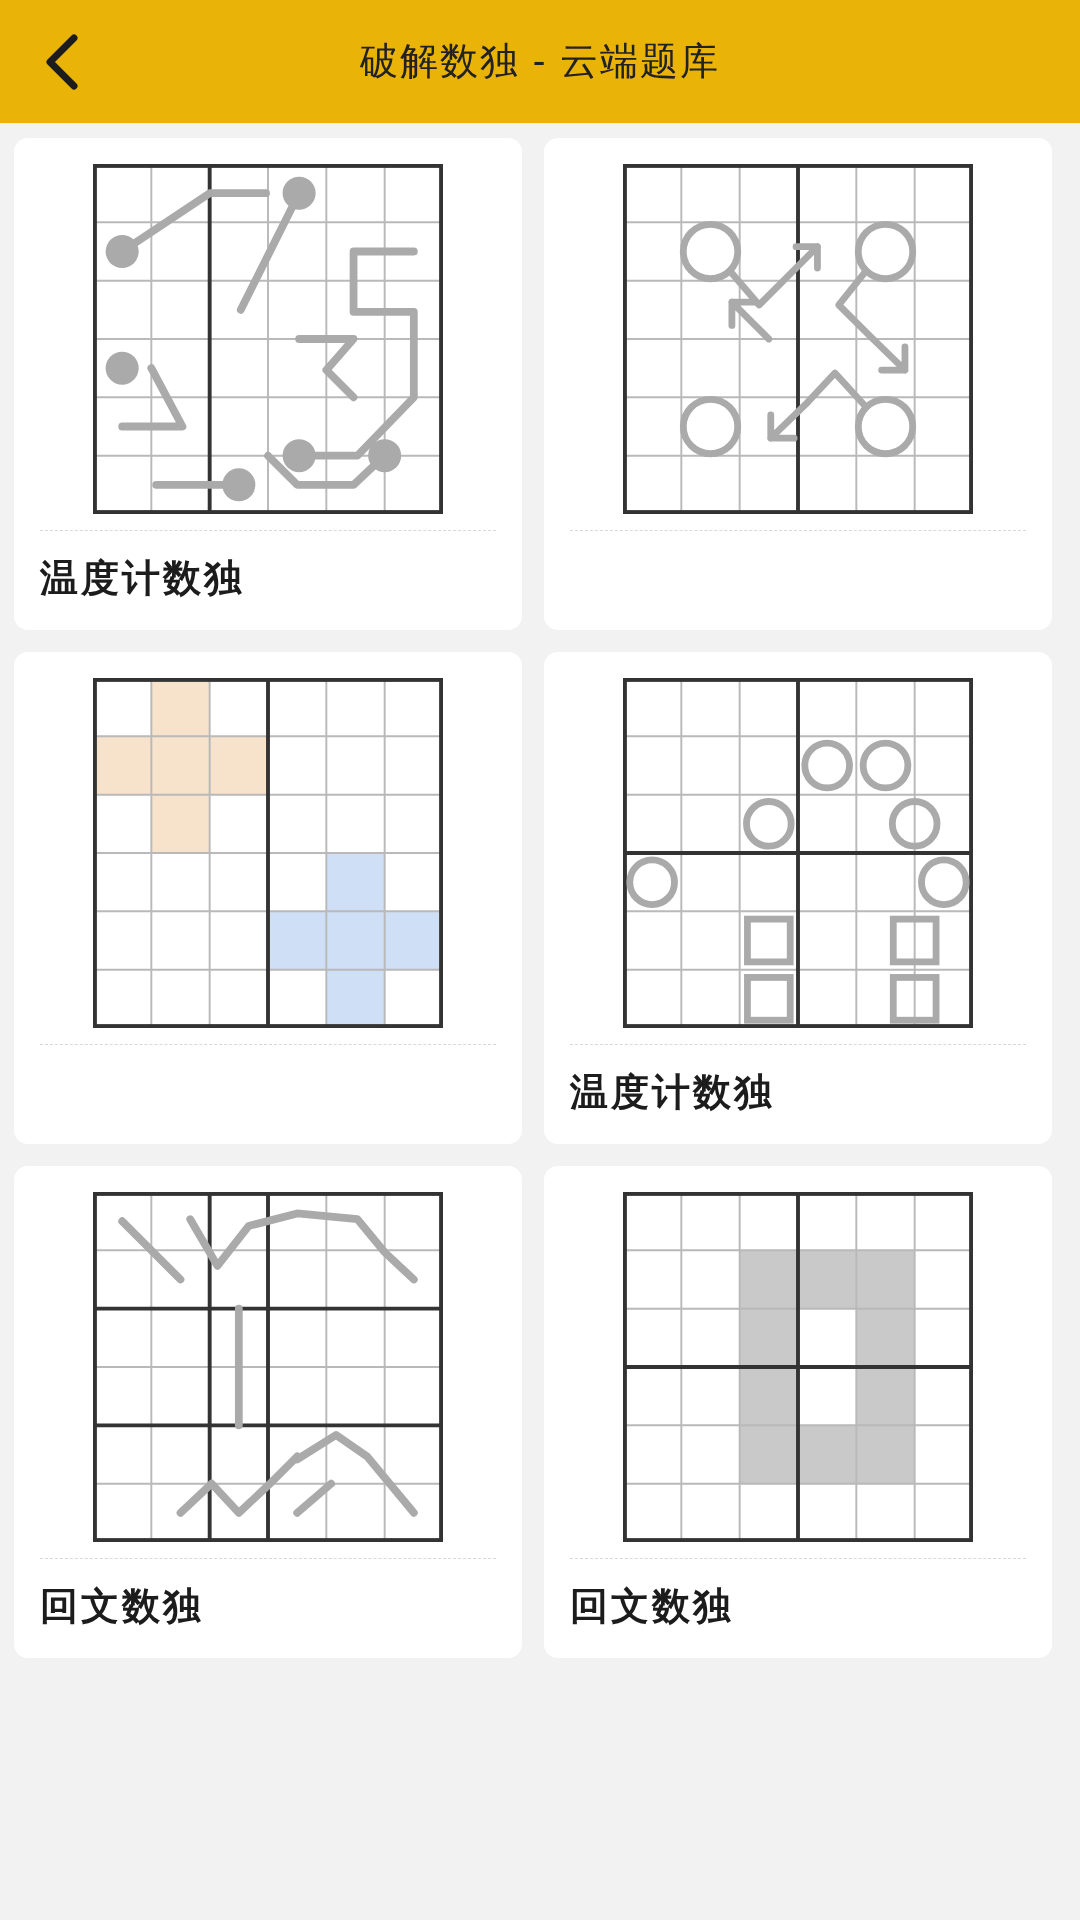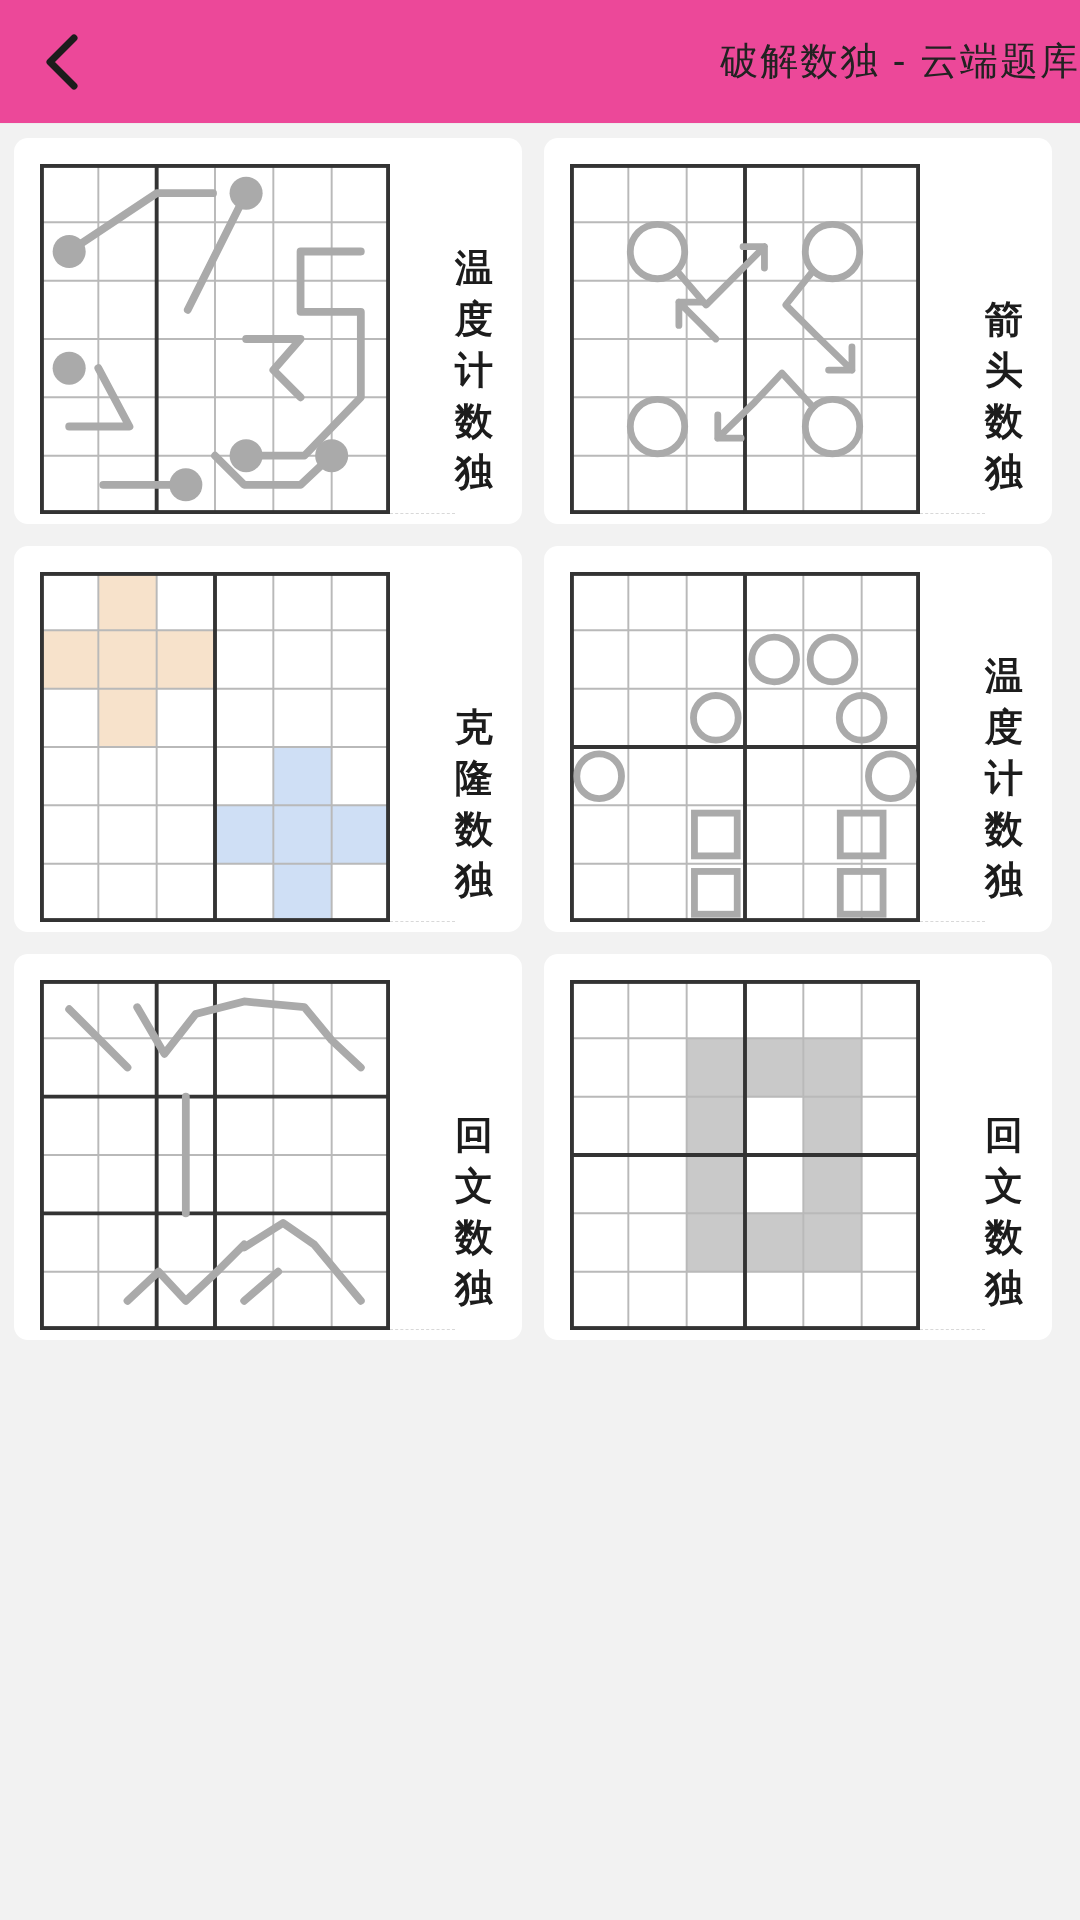--- a/index.html
+++ b/index.html
@@ -8,25 +8,25 @@
     width: 1080px; height: 1920px;
     background: #f2f2f2;
     font-family: "Liberation Sans", sans-serif;
   }
   body { overflow: hidden; }
 
   
   .header {
     position: relative;
     height: 124px;
-    background: #ec4899;
+    background: #eab308;
     border-bottom: 1px solid #ececec;
     display: flex;
     align-items: center;
-    justify-content: flex-end;
+    justify-content: center;
   }
   .back-btn {
     position: absolute;
     left: 18px; top: 50%;
     transform: translateY(-50%);
     width: 86px; height: 86px;
     display: flex; align-items: center; justify-content: center;
     cursor: pointer;
   }
   .back-btn svg { display: block; }
@@ -43,22 +43,22 @@
     display: flex;
     flex-wrap: wrap;
     gap: 22px;
   }
   .card {
     width: 508px;
     background: #ffffff;
     border-radius: 14px;
     padding: 26px 26px 10px 26px;
     display: flex;
-    flex-direction: row;
-    align-items: flex-end;
+    flex-direction: column;
+    align-items: flex-start;
   }
   .thumb-wrap {
     width: 100%;
     display: flex;
     justify-content: center;
   }
   .thumb {
     width: 350px;
     height: 350px;
   }
@@ -165,21 +165,20 @@
           <path d="M110 110 L140 145 L170 115 L200 85 M200 85 L178 85 M200 85 L200 107"></path>
 
           <path d="M150 180 L112 142 M112 142 L112 166 M112 142 L136 142"></path>
 
           <path d="M250 110 L222 145 L252 175 L290 212 M290 212 L266 212 M290 212 L290 188"></path>
           <path d="M250 250 L218 215 L190 245 L152 282 M152 282 L176 282 M152 282 L152 258"></path>
         </g>
       </svg>
     </div>
     <div class="card-sep"></div>
-    <div class="card-title">箭头数独</div>
   </div>
 
   <div class="card">
     <div class="thumb-wrap">
       <svg class="thumb" viewBox="0 0 360 360">
         <rect x="0" y="0" width="360" height="360" fill="#ffffff"></rect>
 
         <g fill="#f7e2cb">
           <rect x="60" y="0" width="60" height="60"></rect>
           <rect x="0" y="60" width="180" height="60"></rect>
@@ -202,21 +201,20 @@
           <line x1="0" y1="240" x2="360" y2="240"></line>
           <line x1="0" y1="300" x2="360" y2="300"></line>
         </g>
         <g stroke="#333333" stroke-width="4" fill="none">
           <rect x="2" y="2" width="356" height="356"></rect>
           <line x1="180" y1="0" x2="180" y2="360"></line>
         </g>
       </svg>
     </div>
     <div class="card-sep"></div>
-    <div class="card-title">克隆数独</div>
   </div>
 
   <div class="card">
     <div class="thumb-wrap">
       <svg class="thumb" viewBox="0 0 360 360">
         <rect x="0" y="0" width="360" height="360" fill="#ffffff"></rect>
         <g stroke="#b9b9b9" stroke-width="2">
           <line x1="60" y1="0" x2="60" y2="360"></line>
           <line x1="120" y1="0" x2="120" y2="360"></line>
           <line x1="240" y1="0" x2="240" y2="360"></line>

